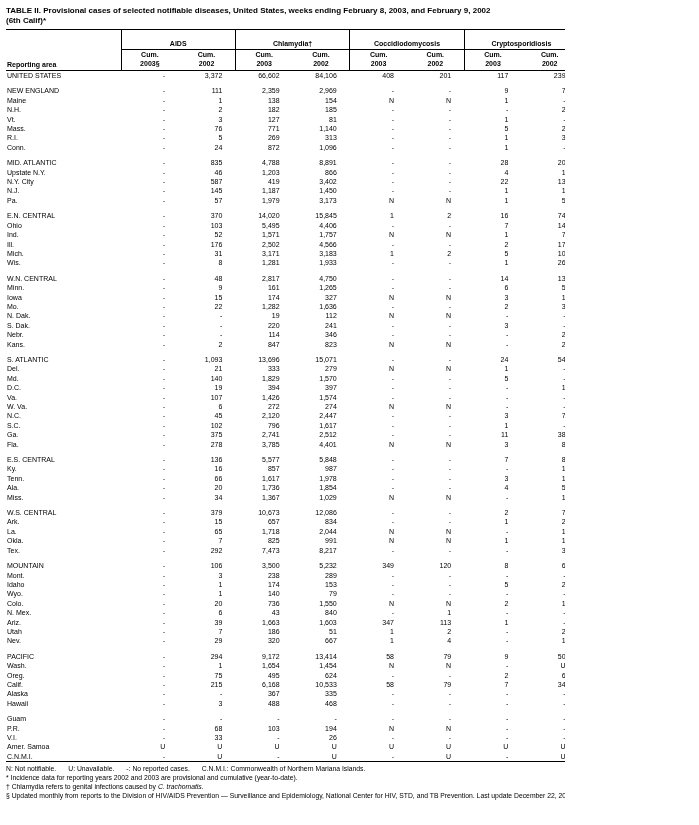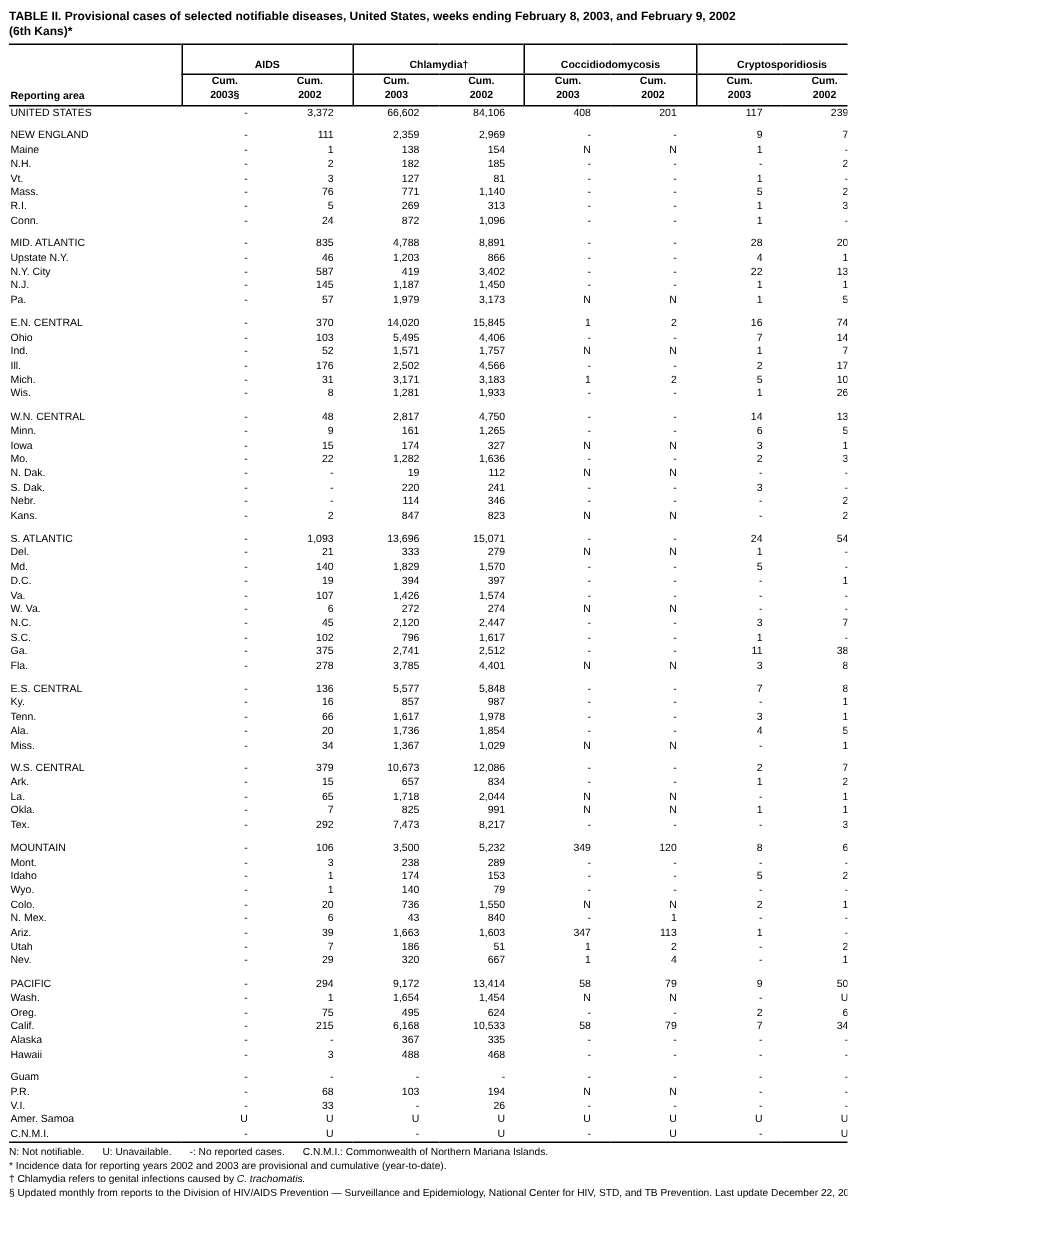--- a/index.html
+++ b/index.html
@@ -37,21 +37,21 @@
   .legend { display:flex; gap:12px; }
   .footnotes i { font-style:italic; }
 </style>
 </head>
 <body>
 
 <div class="page">
 
   <div class="title">
     <div>TABLE II. Provisional cases of selected notifiable diseases, United States, weeks ending February 8, 2003, and February 9, 2002</div>
-    <div>(6th Kans)*</div>
+    <div>(6th Calif)*</div>
   </div>
 
   <table>
     <colgroup>
       <col class="c-area">
       <col class="c-num">
         <col class="c-num">
         <col class="c-num">
         <col class="c-num">
         <col class="c-num">

